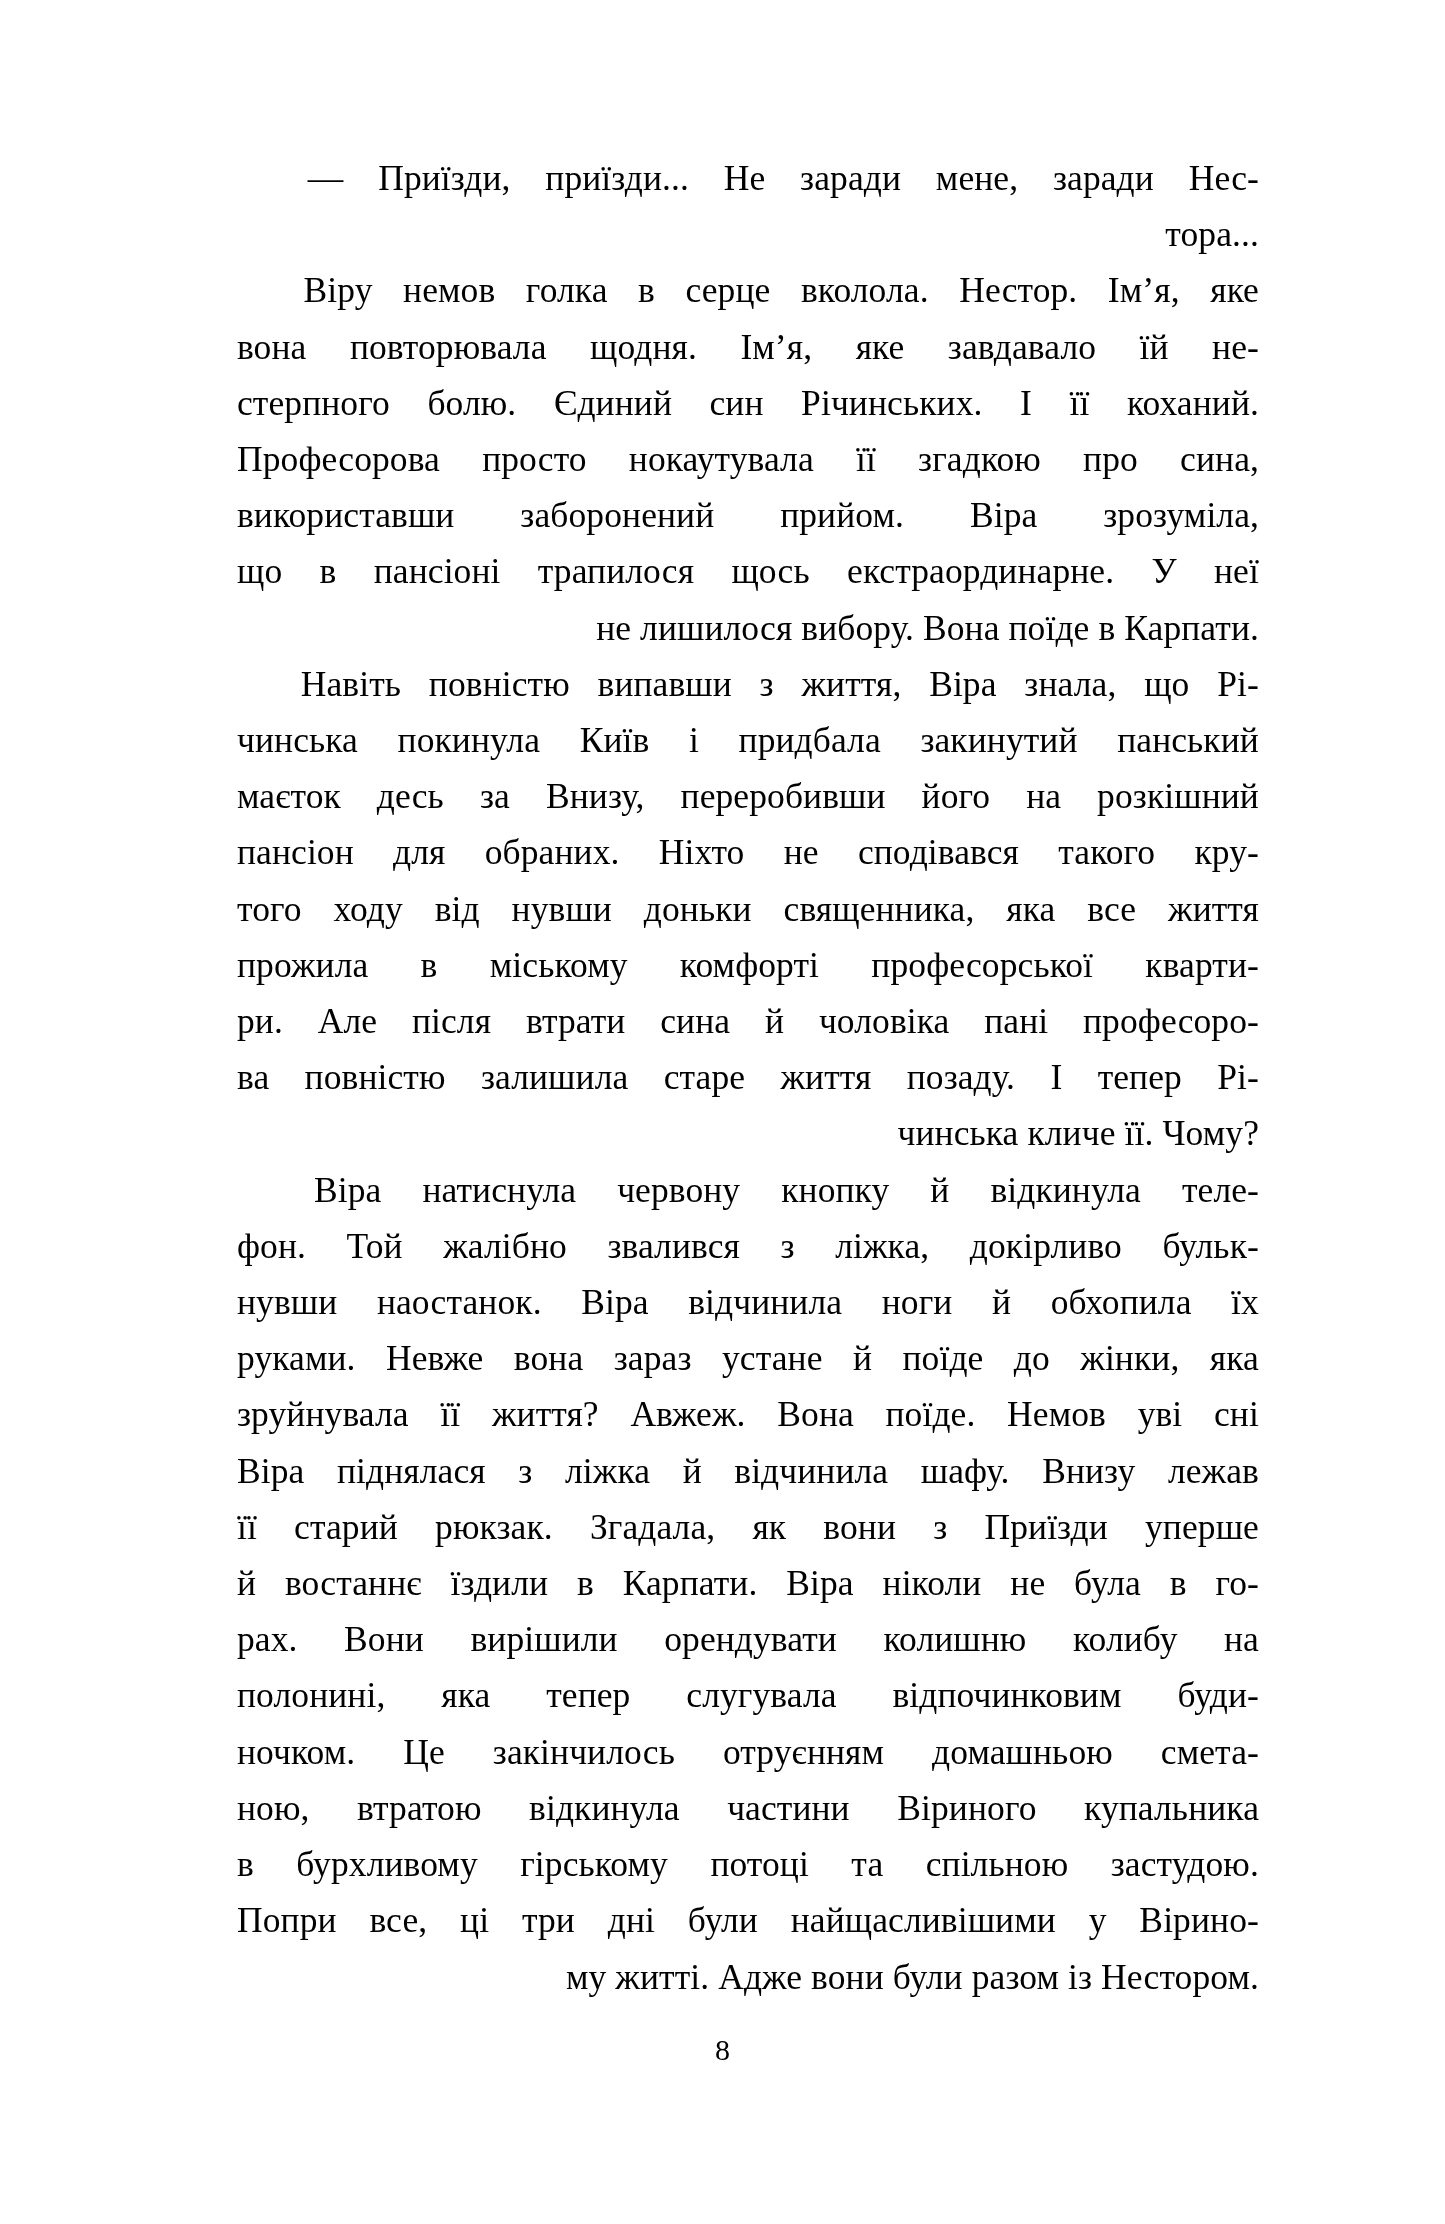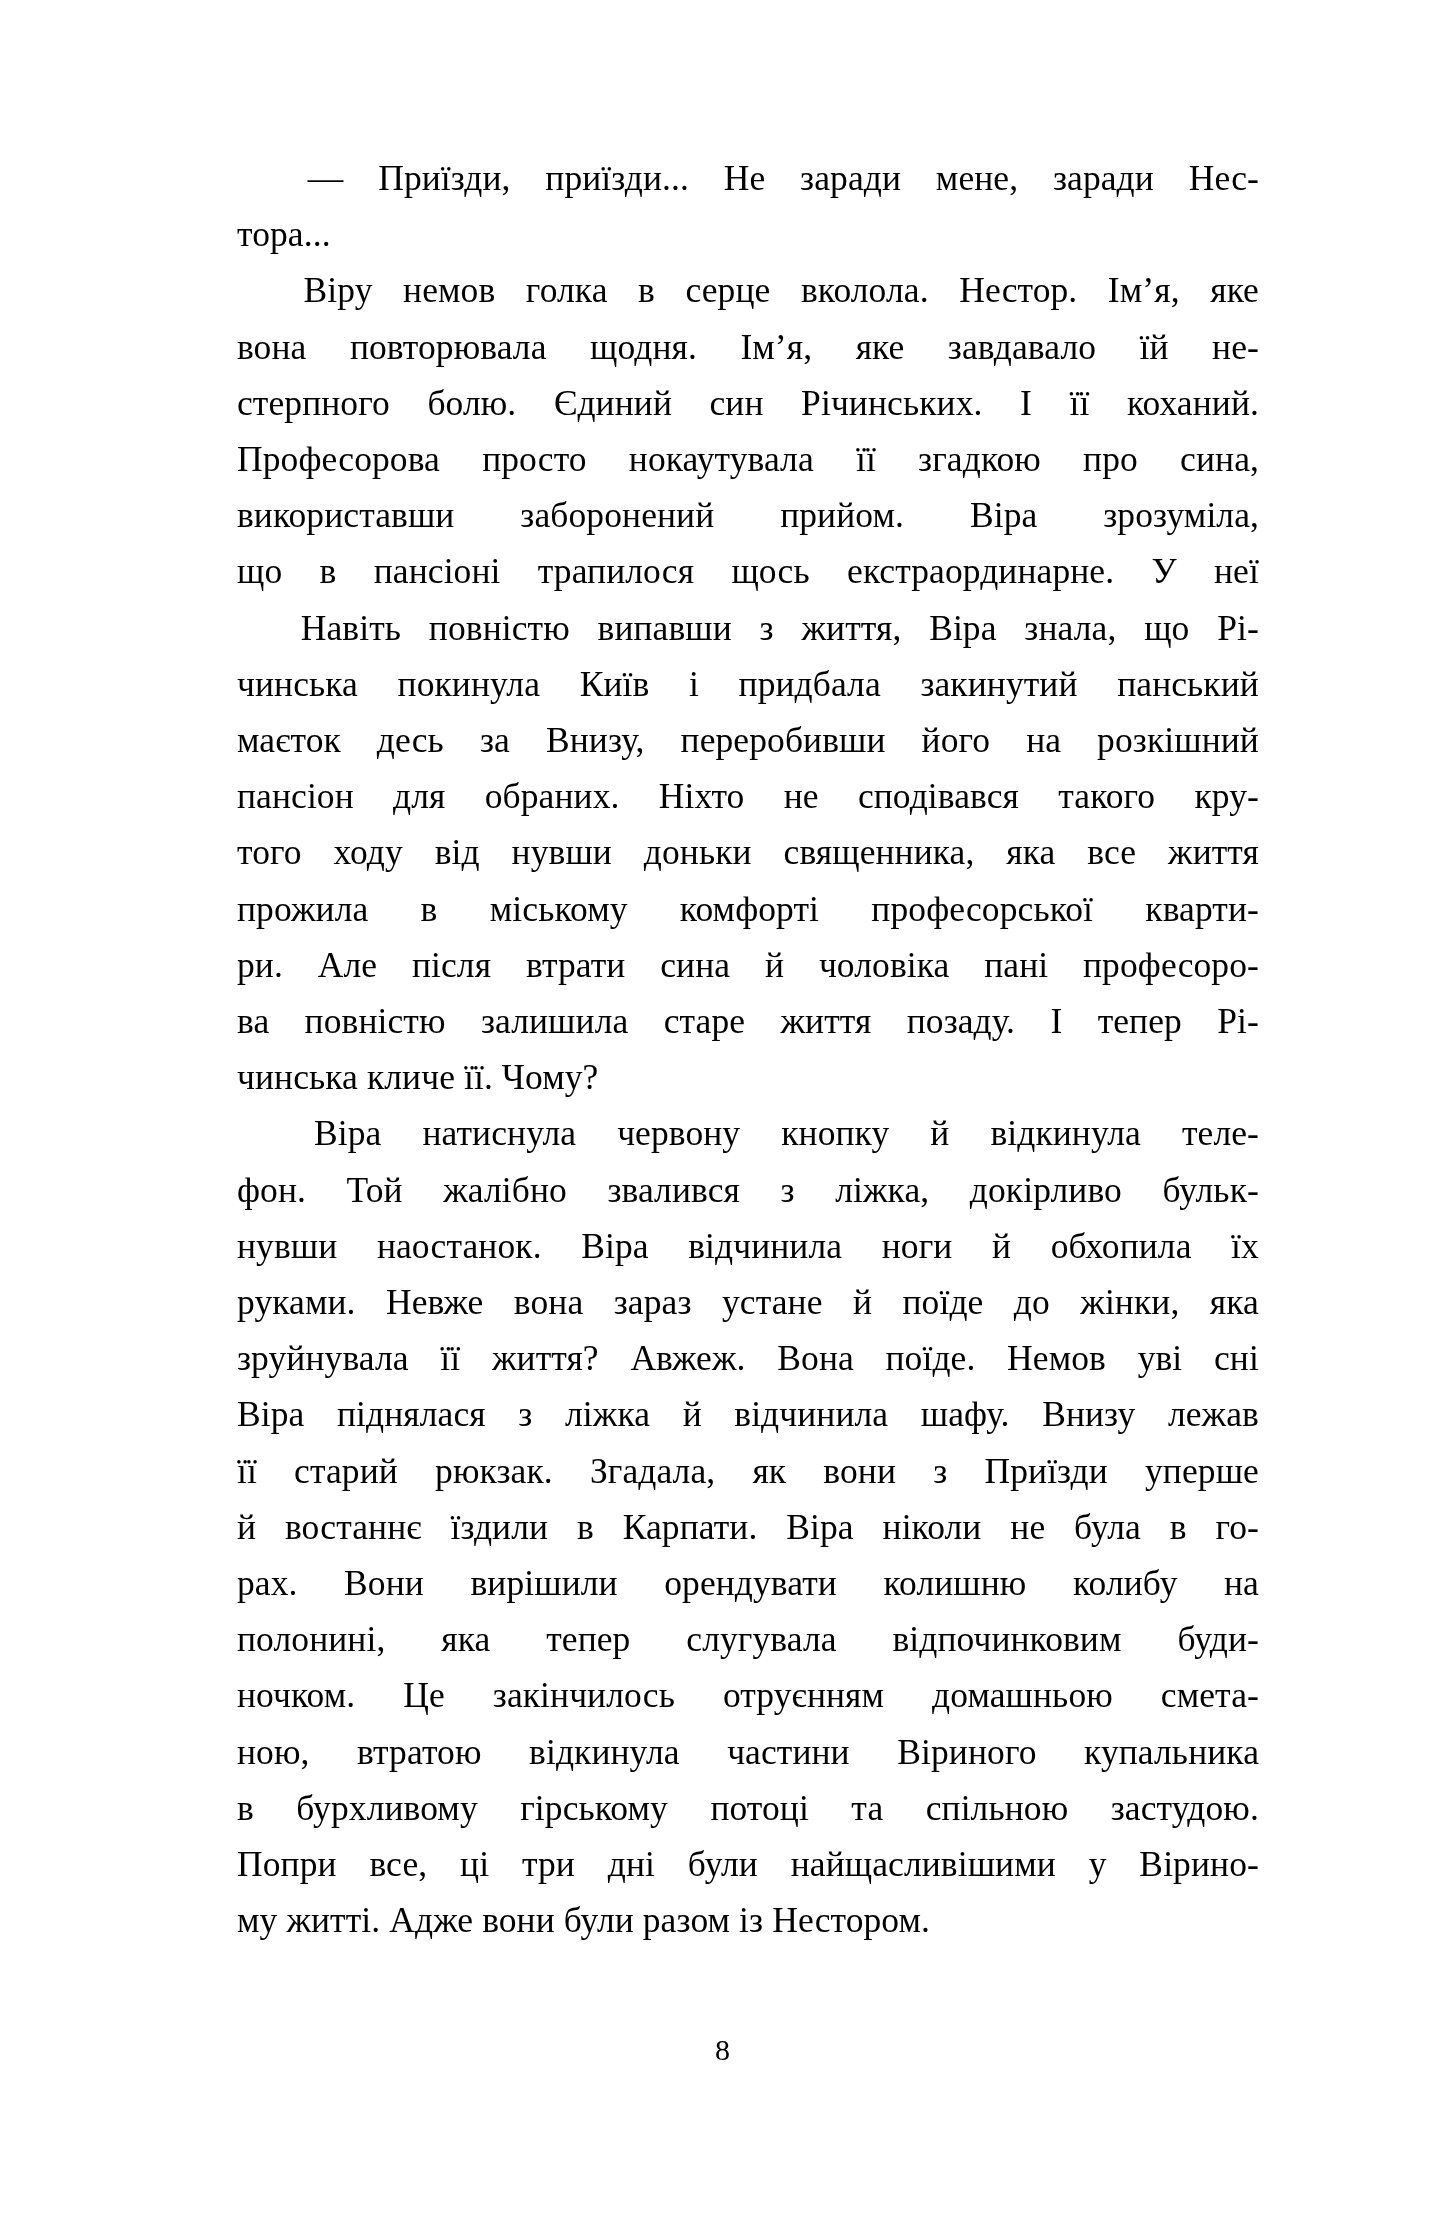--- a/index.html
+++ b/index.html
@@ -42,21 +42,21 @@
     box-sizing: border-box;
   }
 
   
   .line.just {
     justify-content: space-between;
   }
 
   
   .line.last {
-    justify-content: flex-start;
+    justify-content: flex-end;
   }
 
   
   .line.last .w {
     white-space: pre;
   }
 
   .w {
     display: inline-block;
     white-space: pre;
@@ -90,20 +90,21 @@
         <div class="line just"><span class="indent"></span><span class="w">—</span><span class="w">Приїзди,</span><span class="w">приїзди...</span><span class="w">Не</span><span class="w">заради</span><span class="w">мене,</span><span class="w">заради</span><span class="w">Нес-</span></div>
         <div class="line last"><span class="w">тора...</span></div>
       </div>
       <div class="para">
         <div class="line just"><span class="indent"></span><span class="w">Віру</span><span class="w">немов</span><span class="w">голка</span><span class="w">в</span><span class="w">серце</span><span class="w">вколола.</span><span class="w">Нестор.</span><span class="w">Ім’я,</span><span class="w">яке</span></div>
         <div class="line just"><span class="w">вона</span><span class="w">повторювала</span><span class="w">щодня.</span><span class="w">Ім’я,</span><span class="w">яке</span><span class="w">завдавало</span><span class="w">їй</span><span class="w">не-</span></div>
         <div class="line just"><span class="w">стерпного</span><span class="w">болю.</span><span class="w">Єдиний</span><span class="w">син</span><span class="w">Річинських.</span><span class="w">І</span><span class="w">її</span><span class="w">коханий.</span></div>
         <div class="line just"><span class="w">Професорова</span><span class="w">просто</span><span class="w">нокаутувала</span><span class="w">її</span><span class="w">згадкою</span><span class="w">про</span><span class="w">сина,</span></div>
         <div class="line just"><span class="w">використавши</span><span class="w">заборонений</span><span class="w">прийом.</span><span class="w">Віра</span><span class="w">зрозуміла,</span></div>
         <div class="line just"><span class="w">що</span><span class="w">в</span><span class="w">пансіоні</span><span class="w">трапилося</span><span class="w">щось</span><span class="w">екстраординарне.</span><span class="w">У</span><span class="w">неї</span></div>
+        <div class="line last"><span class="w">не лишилося вибору. Вона поїде в Карпати.</span></div>
       </div>
       <div class="para">
         <div class="line just"><span class="indent"></span><span class="w">Навіть</span><span class="w">повністю</span><span class="w">випавши</span><span class="w">з</span><span class="w">життя,</span><span class="w">Віра</span><span class="w">знала,</span><span class="w">що</span><span class="w">Рі-</span></div>
         <div class="line just"><span class="w">чинська</span><span class="w">покинула</span><span class="w">Київ</span><span class="w">і</span><span class="w">придбала</span><span class="w">закинутий</span><span class="w">панський</span></div>
         <div class="line just"><span class="w">маєток</span><span class="w">десь</span><span class="w">за</span><span class="w">Внизу,</span><span class="w">переробивши</span><span class="w">його</span><span class="w">на</span><span class="w">розкішний</span></div>
         <div class="line just"><span class="w">пансіон</span><span class="w">для</span><span class="w">обраних.</span><span class="w">Ніхто</span><span class="w">не</span><span class="w">сподівався</span><span class="w">такого</span><span class="w">кру-</span></div>
         <div class="line just"><span class="w">того</span><span class="w">ходу</span><span class="w">від</span><span class="w">нувши</span><span class="w">доньки</span><span class="w">священника,</span><span class="w">яка</span><span class="w">все</span><span class="w">життя</span></div>
         <div class="line just"><span class="w">прожила</span><span class="w">в</span><span class="w">міському</span><span class="w">комфорті</span><span class="w">професорської</span><span class="w">кварти-</span></div>
         <div class="line just"><span class="w">ри.</span><span class="w">Але</span><span class="w">після</span><span class="w">втрати</span><span class="w">сина</span><span class="w">й</span><span class="w">чоловіка</span><span class="w">пані</span><span class="w">професоро-</span></div>
         <div class="line just"><span class="w">ва</span><span class="w">повністю</span><span class="w">залишила</span><span class="w">старе</span><span class="w">життя</span><span class="w">позаду.</span><span class="w">І</span><span class="w">тепер</span><span class="w">Рі-</span></div>

